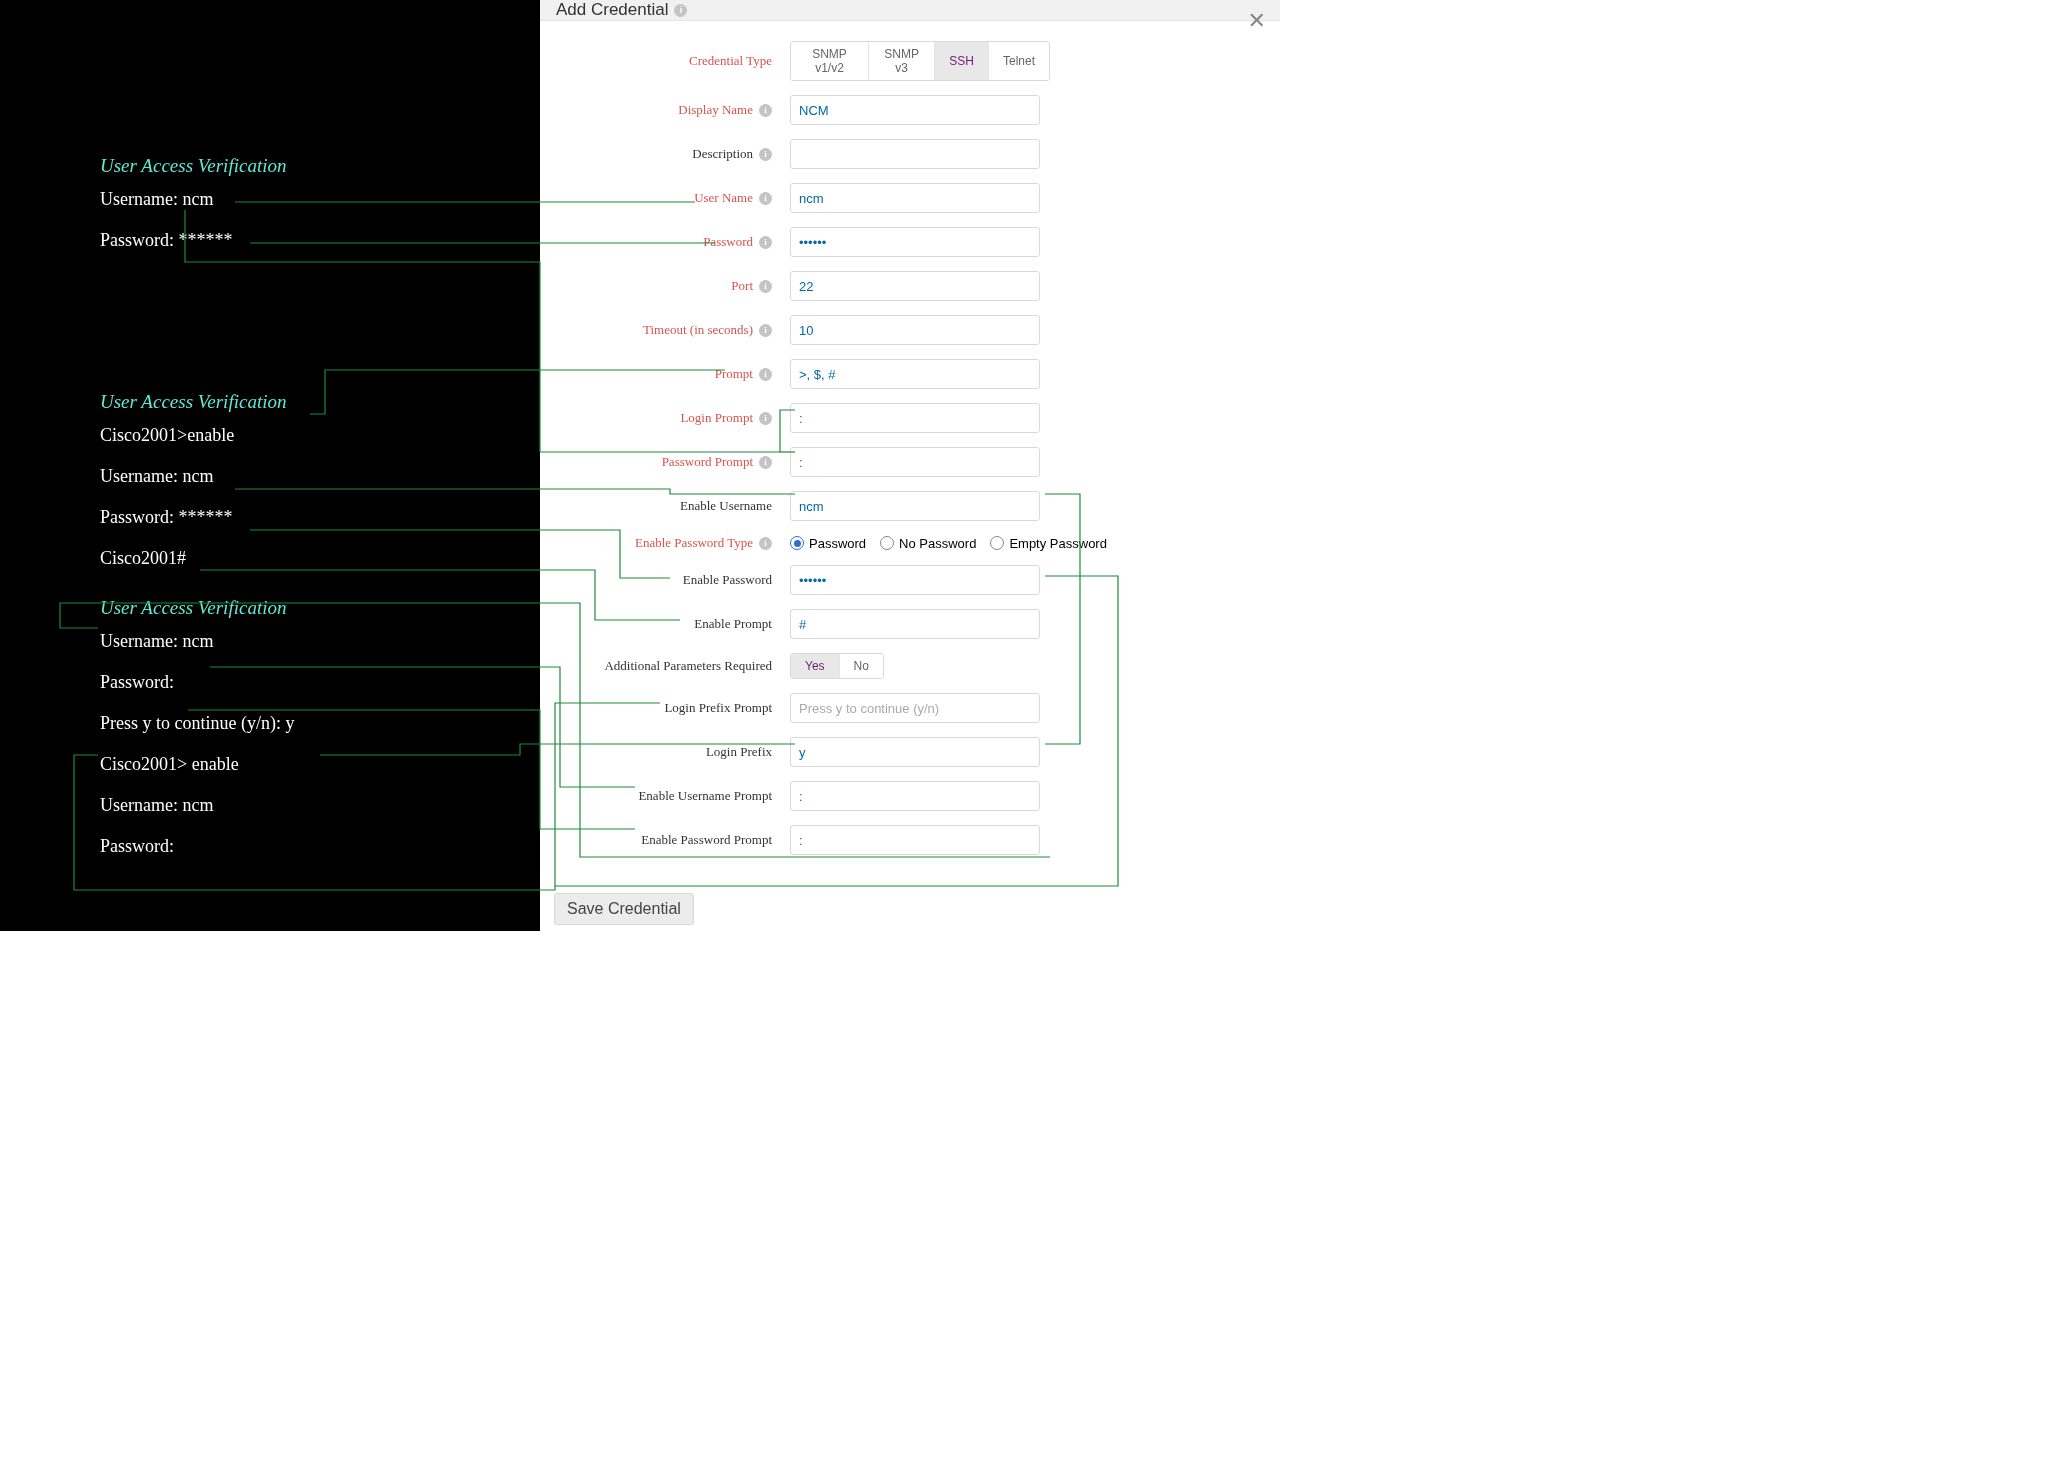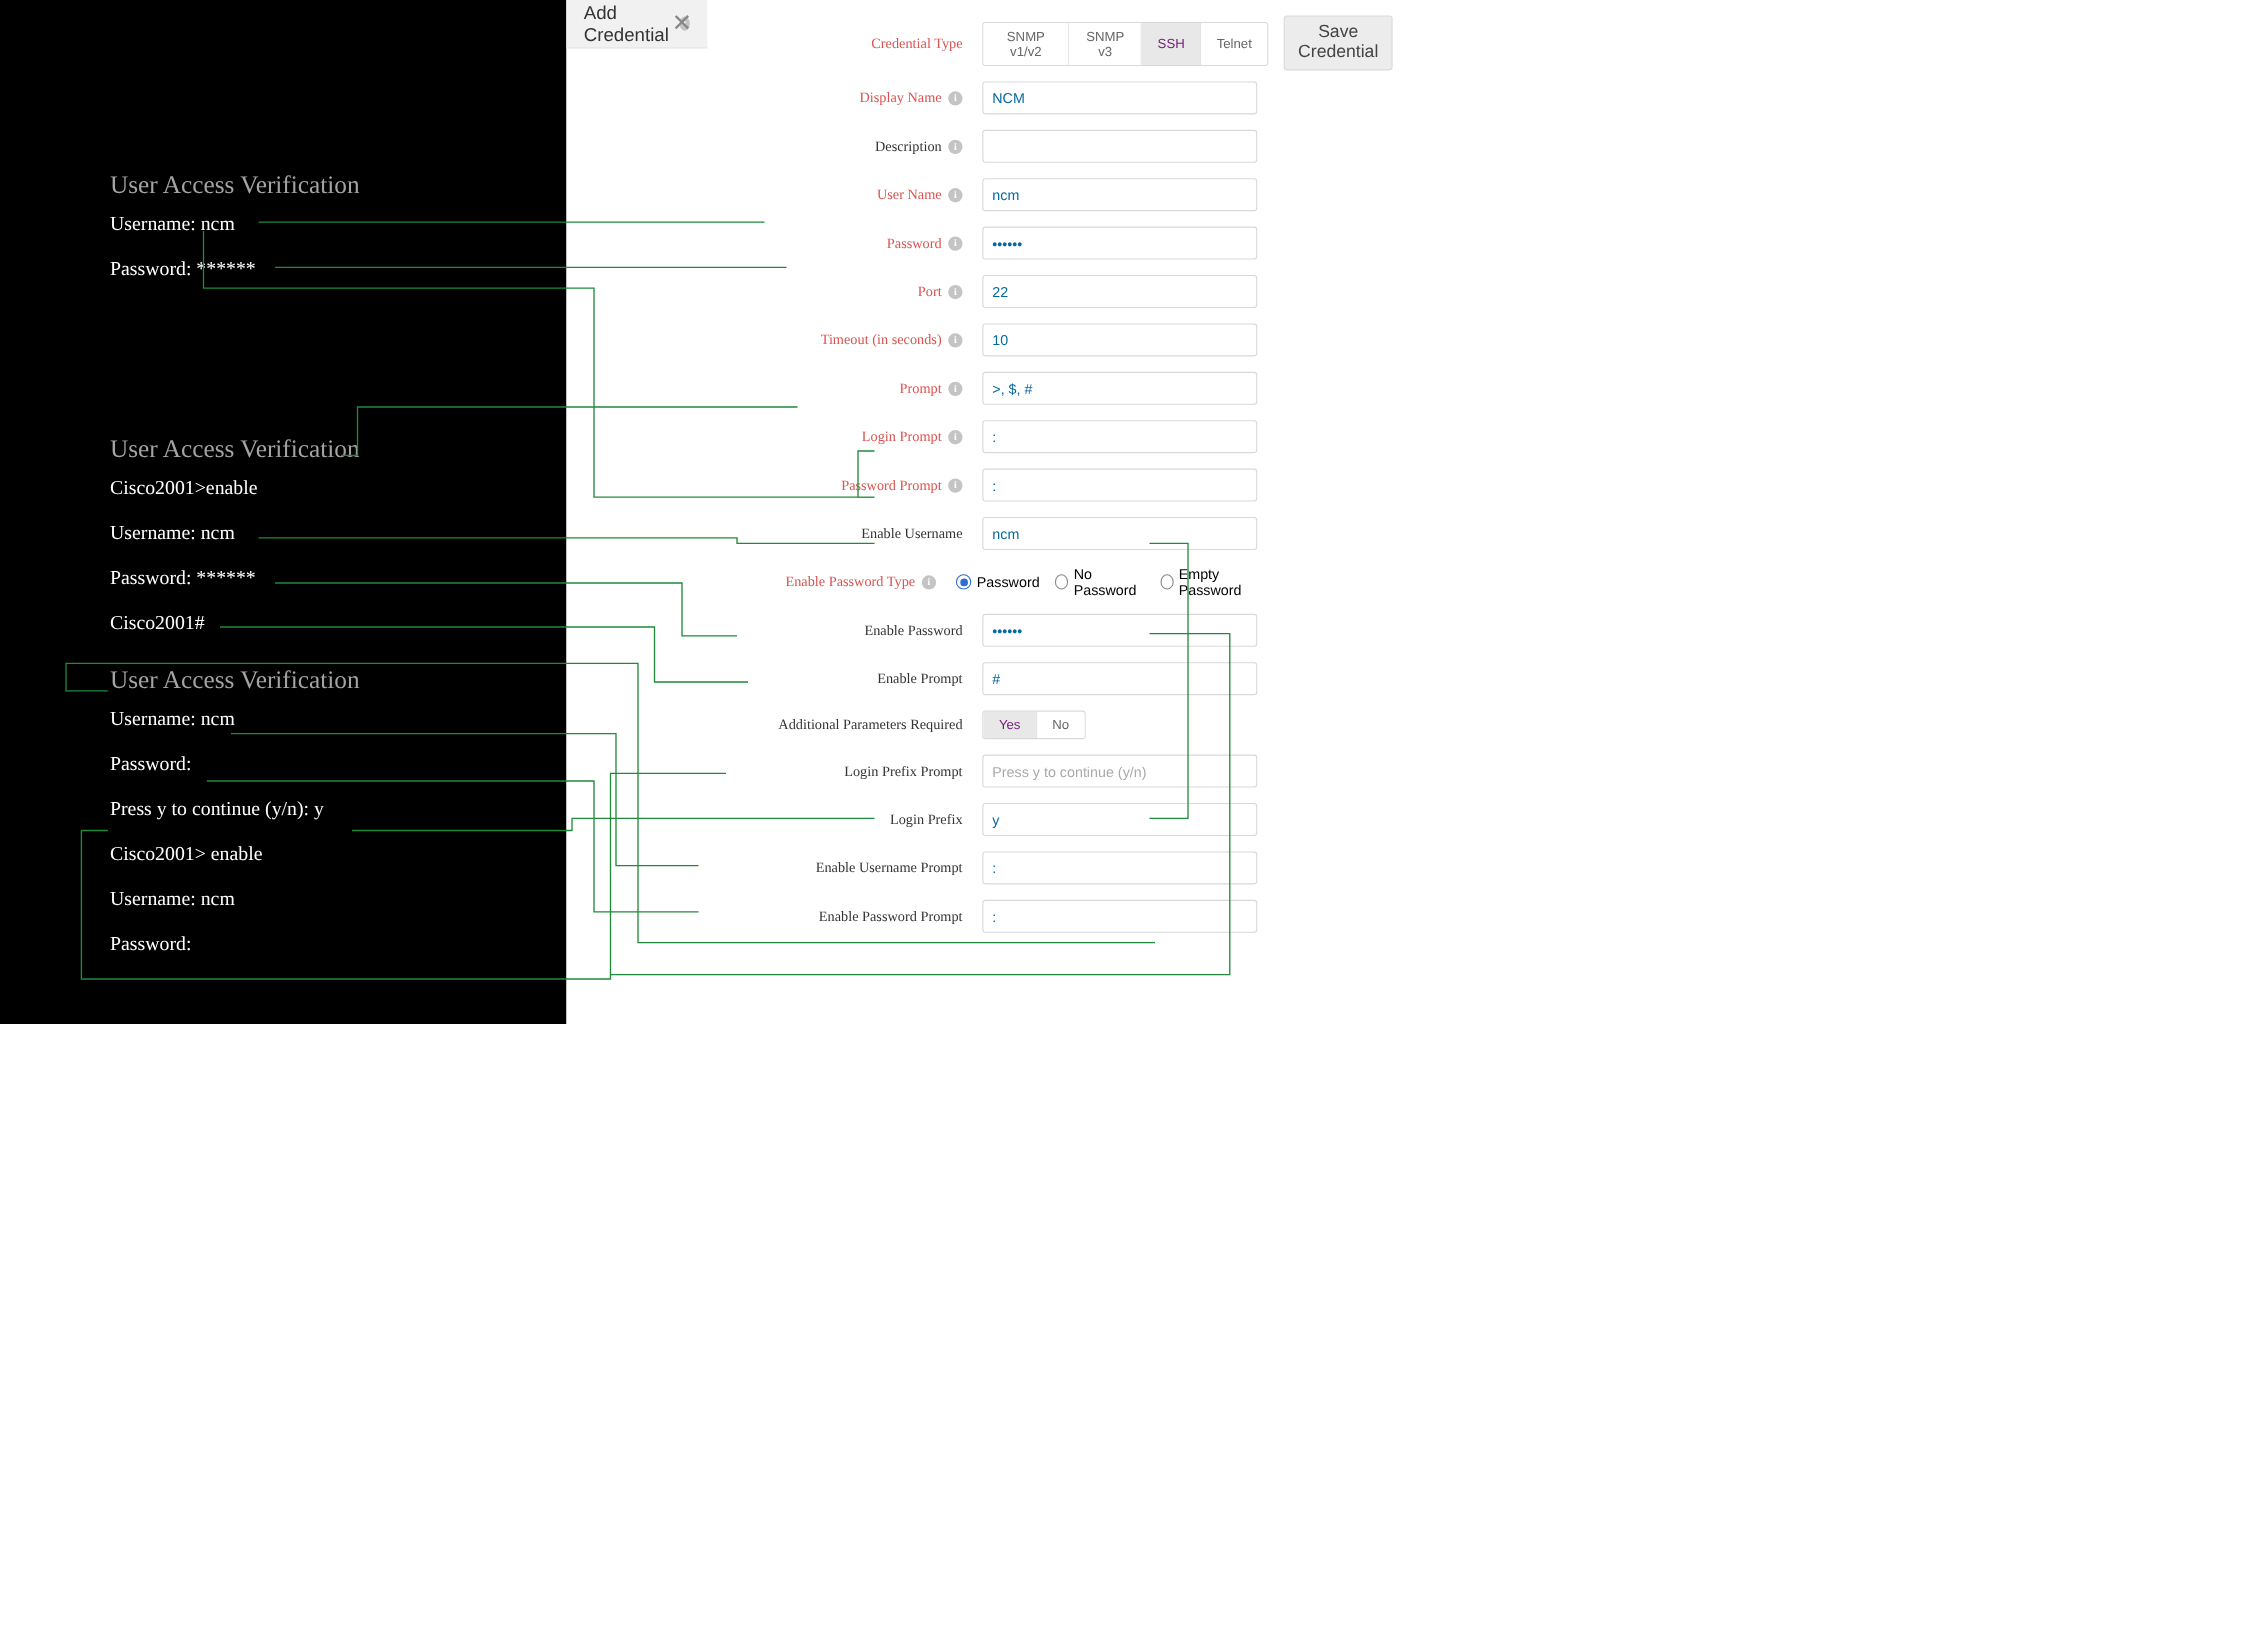--- a/index.html
+++ b/index.html
@@ -21,36 +21,37 @@
     width: 540px;
     background: #000;
     color: #fff;
     position: relative;
     padding-left: 100px;
     padding-top: 155px;
   }
   .left-pane .block { margin-bottom: 55px; }
   .left-pane .heading {
     font-family: Georgia, "Times New Roman", serif;
-    font-size: 23px;
+    font-style: italic;
+    font-size: 19px;
     margin-bottom: 12px;
-    color: #a3a3a3;
+    color: #5eead4;
   }
   .left-pane .line {
     font-family: Georgia, "Times New Roman", serif;
     font-size: 18px;
     margin-bottom: 20px;
     color: #fff;
   }
   .right-pane {
     flex: 1;
     background: #fff;
     position: relative;
     display: flex;
-    flex-direction: row;
+    flex-direction: column;
   }
   .header {
     background: #f1f1f1;
     border-bottom: 1px solid #e4e4e4;
     height: 44px;
     display: flex;
     align-items: center;
     padding: 0 16px;
     position: relative;
   }

